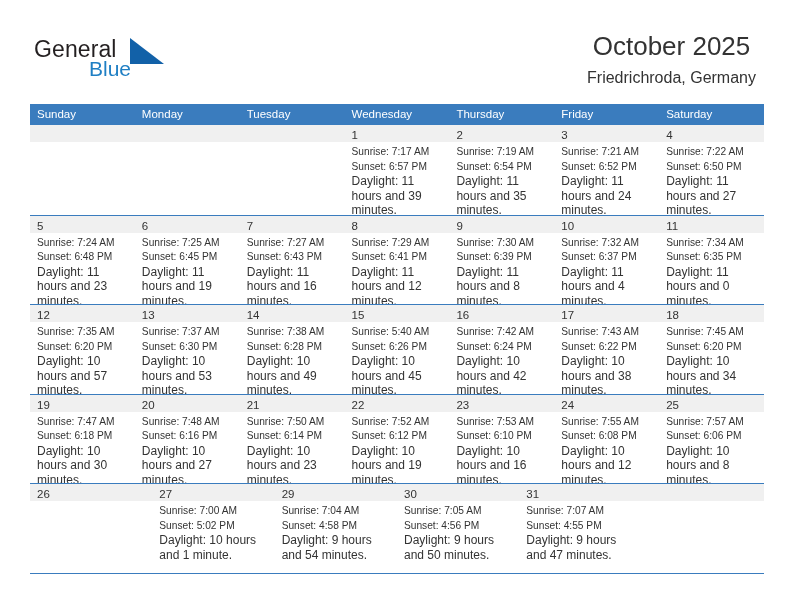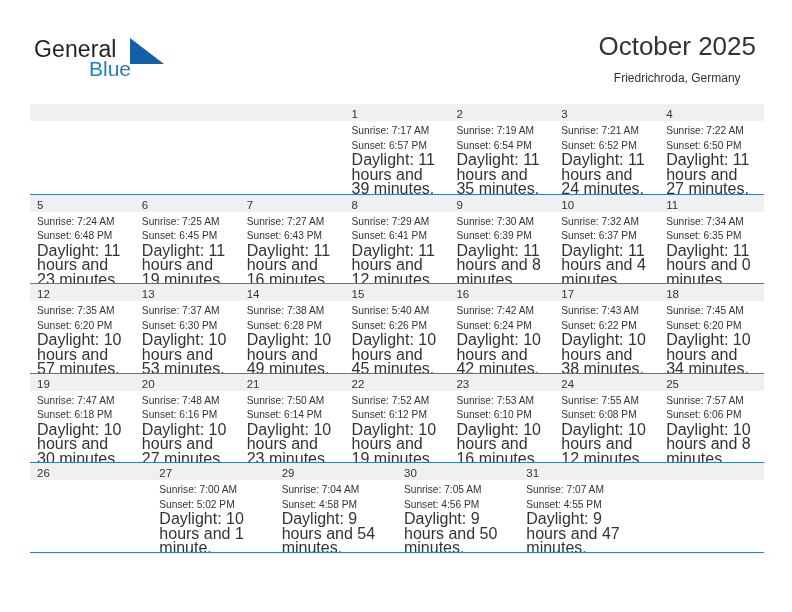--- a/index.html
+++ b/index.html
@@ -67,21 +67,21 @@
     top: 30px;
     text-align: center;
   }
   .cal-title {
     font-size: 26px;
     color: #333333;
     line-height: 32px;
     white-space: nowrap;
   }
   .cal-subtitle {
-    font-size: 12px;
+    font-size: 16px;
     color: #333333;
     line-height: 20px;
     margin-top: 6px;
     white-space: nowrap;
   }
 
   
   .calendar {
     position: absolute;
     left: 30px;
@@ -138,21 +138,21 @@
     padding: 3px 6px 0 7px;
     box-sizing: border-box;
   }
   .info-line {
     font-size: 10.2px;
     line-height: 14.6px;
     color: #333333;
     white-space: nowrap;
   }
   .daylight-line {
-    font-size: 16px;
+    font-size: 12px;
     line-height: 14.6px;
     color: #333333;
   }
   .grid-bottom {
     height: 1px;
     background: #3a7cbe;
     width: 734px;
   }
 </style>
 </head>
@@ -173,20 +173,29 @@
     </div>
 
     <div class="title-block">
       <div class="cal-title">October 2025</div>
       <div class="cal-subtitle">Friedrichroda, Germany</div>
     </div>
 
   </div>
 
   <div class="calendar">
+    <div class="weekday-row" id="weekday-row">
+        <div class="weekday">Sunday</div>
+        <div class="weekday">Monday</div>
+        <div class="weekday">Tuesday</div>
+        <div class="weekday">Wednesday</div>
+        <div class="weekday">Thursday</div>
+        <div class="weekday">Friday</div>
+        <div class="weekday">Saturday</div>
+      </div>
     <div id="weeks-container">
         <div class="week first">
           <div class="day empty">
             <div class="day-num-band"><span class="day-num"></span></div>
           </div>
           <div class="day empty">
             <div class="day-num-band"><span class="day-num"></span></div>
           </div>
           <div class="day empty">
             <div class="day-num-band"><span class="day-num"></span></div>

